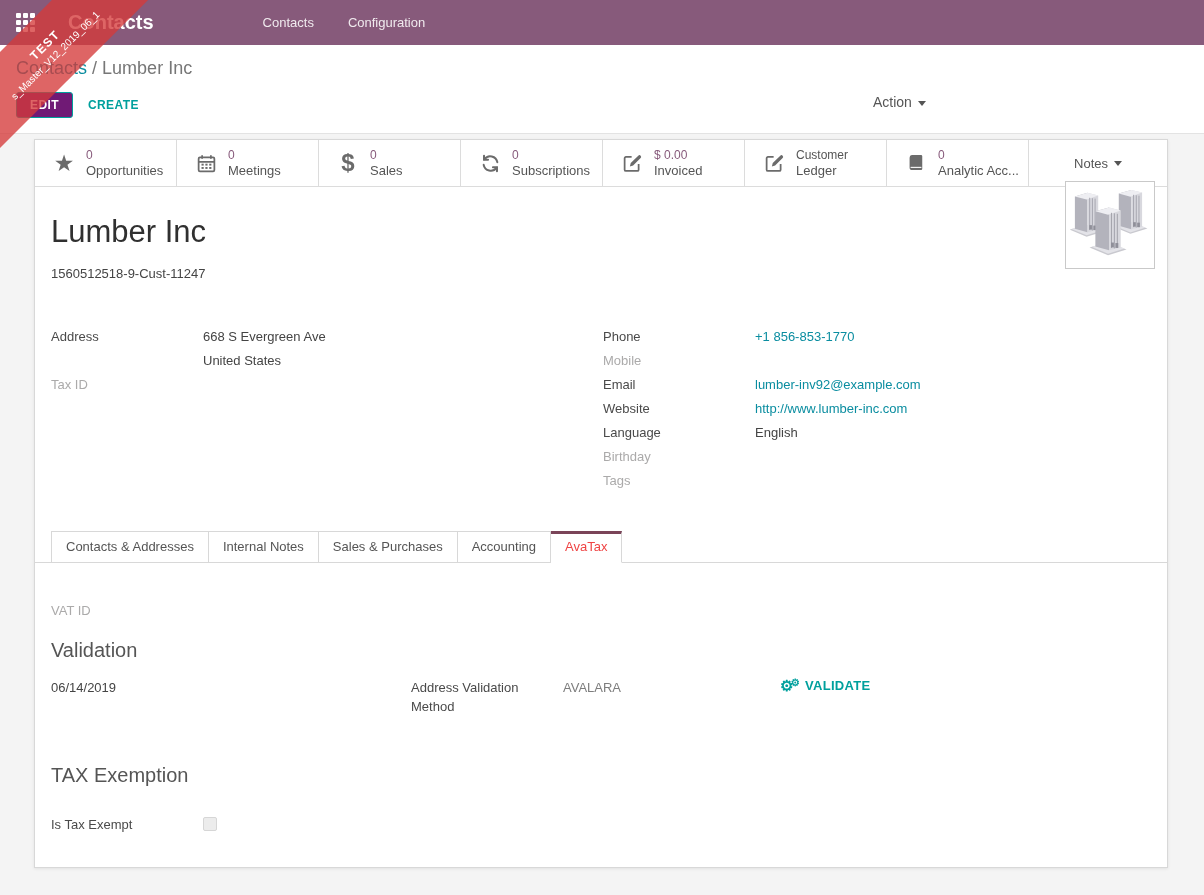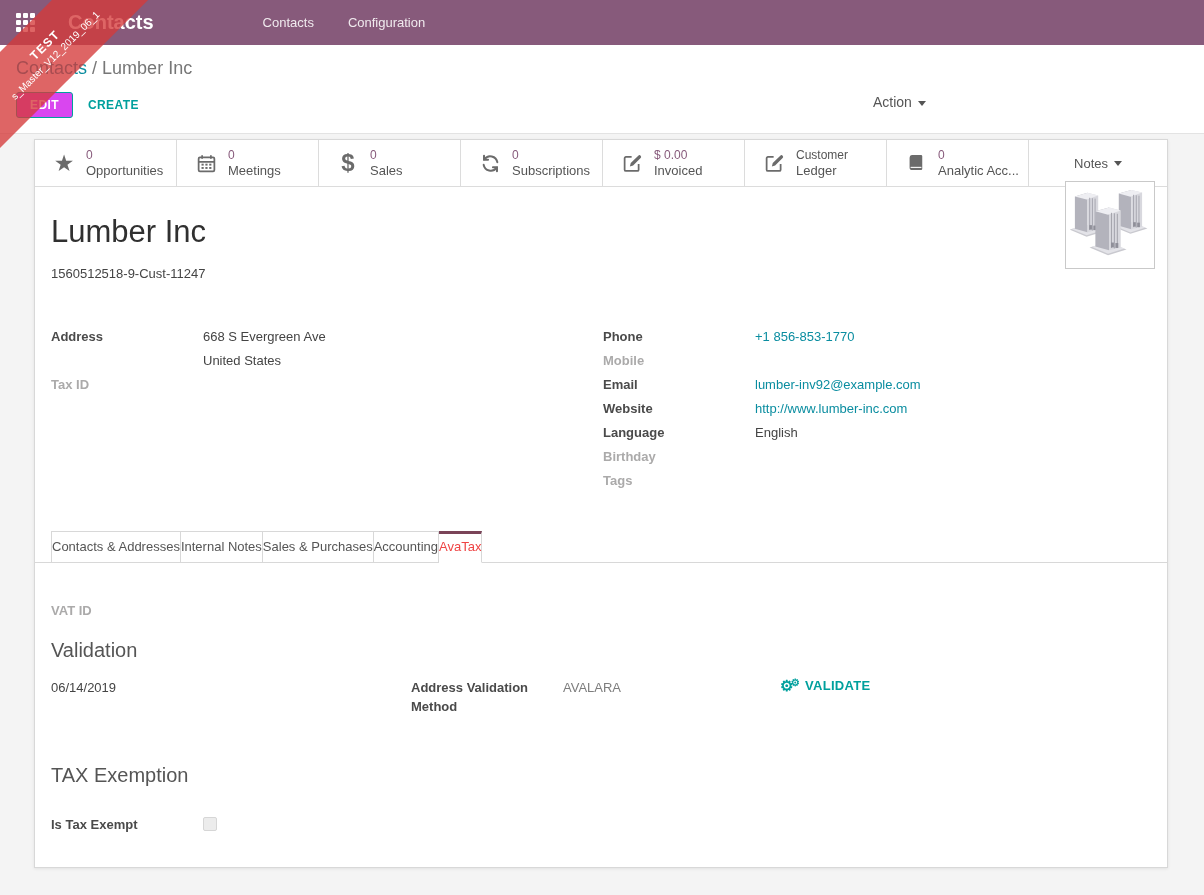--- a/index.html
+++ b/index.html
@@ -13,21 +13,21 @@
   .apps-icon span { background:#fff; border-radius:1px; }
   .nav-title { color:#fff; font-size:20px; font-weight:700; margin-left:33px; margin-right:92px; }
   .nav-menu { display:flex; gap:0; }
   .nav-menu .item { color:#f0eaee; font-size:13px; padding:13px 17px; cursor:pointer; }
 
   
   .control-panel { background:#fff; border-bottom:1px solid #e3e3e3; padding:13px 16px 15px; position:relative; }
   .breadcrumb { font-size:18px; margin-bottom:12px; color:#777; }
   .breadcrumb .parent { color:#0a8da0; cursor:pointer; }
   .cp-buttons { display:flex; align-items:center; position:relative; height:27px; }
-  .btn-primary { background:#d946ef; color:#fff; border:1px solid #00A09D; font-size:12px; font-weight:700;
+  .btn-primary { background:#701a75; color:#fff; border:1px solid #00A09D; font-size:12px; font-weight:700;
     letter-spacing:.4px; padding:5px 13px; border-radius:3px; cursor:pointer;
     font-family:"Liberation Sans",sans-serif; }
   .btn-link { background:none; border:none; color:#00A09D; font-size:12px; font-weight:700;
     letter-spacing:.4px; margin-left:15px; cursor:pointer; font-family:"Liberation Sans",sans-serif; }
   .action-menu { position:absolute; left:857px; top:3px; color:#555; font-size:14px; cursor:pointer; }
   .caret { display:inline-block; width:0; height:0; border-left:4px solid transparent;
     border-right:4px solid transparent; border-top:5px solid currentColor; margin-left:6px; vertical-align:middle; }
 
   
   .content { padding:5px 34px 0; }
@@ -52,30 +52,30 @@
   .record-title { font-size:31px; font-weight:400; color:#303030; line-height:1.1; margin-bottom:17px; }
   .record-ref { font-size:13px; color:#444; margin-bottom:44px; }
   .avatar-box { position:absolute; top:-6px; right:12px; width:90px; height:88px; border:1px solid #c9c9c9;
     display:flex; align-items:center; justify-content:center; background:#fff; }
 
   
   .details { display:flex; }
   .col-left { width:552px; flex-shrink:0; }
   .col-right { flex:1; }
   .f-row { display:flex; font-size:13px; line-height:24px; }
-  .f-label { width:152px; flex-shrink:0; font-weight:700; color:#4a4a4a; }
+  .f-label { width:152px; flex-shrink:0; font-weight:400; color:#4a4a4a; }
   .f-label.muted { color:#abaaaa; }
   .f-value { color:#444; }
   .f-value .vline { display:block; }
   .link { color:#0a8da0; text-decoration:none; cursor:pointer; }
 
   
   .tabs { margin:38px -16px 0; padding:0 16px; display:flex; border-bottom:1px solid #d8d8d8; }
   .tab { background:#fff; border:1px solid #d8d8d8; border-left-width:0; margin-bottom:-1px;
-    padding:7px 0 8px; font-size:13px; color:#555; cursor:pointer; }
+    padding:7px 14px 8px; font-size:13px; color:#555; cursor:pointer; }
   .tab:first-child { border-left-width:1px; }
   .tab.active { border-top:3px solid #7a4458; border-bottom-color:#fff; padding-top:5px; color:#ef4444;text-align:right; }
 
   
   .tab-content { padding-top:36px; }
   .section-heading { font-size:20px; font-weight:400; color:#555; }
   .vat-row { margin-bottom:16px; }
   .validation-heading { margin-bottom:16px; }
   .validation-row { display:flex; font-size:13px; line-height:19px; margin-top:6px; }
   .v-col1 { display:flex; width:360px; flex-shrink:0; }

